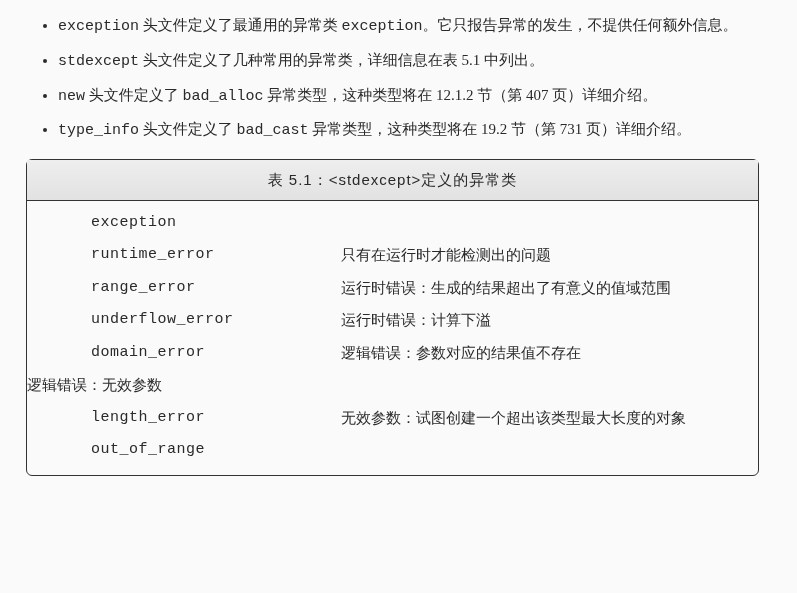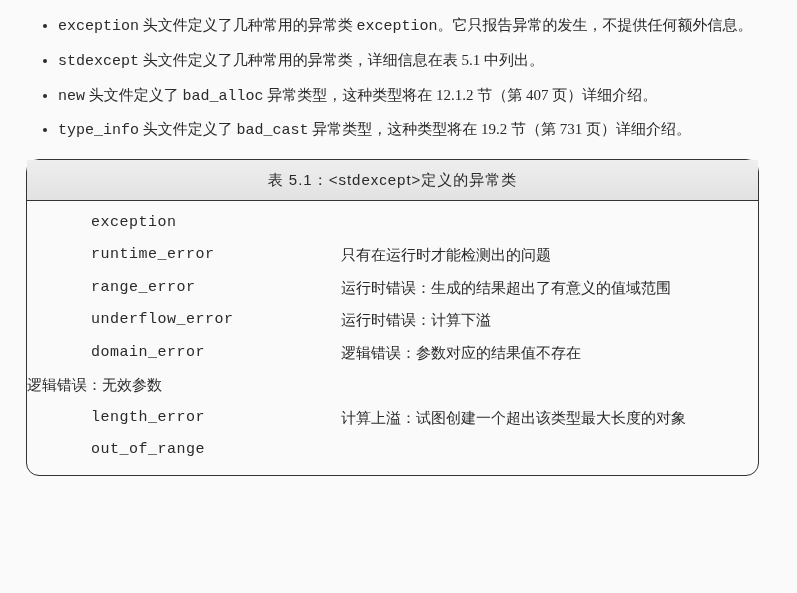--- a/index.html
+++ b/index.html
@@ -22,21 +22,21 @@
       margin-bottom: 6px;
       text-align: justify;
     }
     .mono {
       font-family: "Courier New", Courier, monospace;
       letter-spacing: 0;
     }
     .table-box {
       border: 1px solid #333;
       margin: 6px 14px 0 2px;
-      border-radius: 13px;
+      border-radius: 6px;
     }
     .table-title {
       background: linear-gradient(#eee, #e2e2e2);
       border-bottom: 1px solid #333;
       text-align: center;
       font-family: "SimHei", "黑体", Arial, sans-serif;
       font-size: 15px;
       padding: 6px 0;
       letter-spacing: 1px;
     }
@@ -57,21 +57,21 @@
     .col-desc {
       flex: 1;
       padding-right: 10px;
     }
   </style>
 </head>
 <body>
 
 <ul class="bullet-list">
   <li>
-    <span class="mono">exception</span><span> 头文件定义了几种常用的异常类 </span><span class="mono">exception</span><span>。它只报告异常的发生，不提供任何额外信息。</span>
+    <span class="mono">exception</span><span> 头文件定义了最通用的异常类 </span><span class="mono">exception</span><span>。它只报告异常的发生，不提供任何额外信息。</span>
   </li>
   <li>
     <span class="mono">stdexcept</span><span> 头文件定义了几种常用的异常类，详细信息在表 5.1 中列出。</span>
   </li>
   <li>
     <span class="mono">new</span><span> 头文件定义了 </span><span class="mono">bad_alloc</span><span> 异常类型，这种类型将在 12.1.2 节（第 407 页）详细介绍。</span>
   </li>
   <li>
     <span class="mono">type_info</span><span> 头文件定义了 </span><span class="mono">bad_cast</span><span> 异常类型，这种类型将在 19.2 节（第 731 页）详细介绍。</span>
   </li>
@@ -97,19 +97,19 @@
     </div>
     <div class="row">
       <div class="col-name">domain_error</div>
       <div class="col-desc">逻辑错误：参数对应的结果值不存在</div>
     </div>
     <div class="row">
       <div class="col-desc">逻辑错误：无效参数</div>
     </div>
     <div class="row">
       <div class="col-name">length_error</div>
-      <div class="col-desc">计算上溢：试图创建一个超出该类型最大长度的对象</div>
+      <div class="col-desc">无效参数：试图创建一个超出该类型最大长度的对象</div>
     </div>
     <div class="row">
       <div class="col-name">out_of_range</div>
     </div>
   </div>
 </div>
 
 </body></html>

